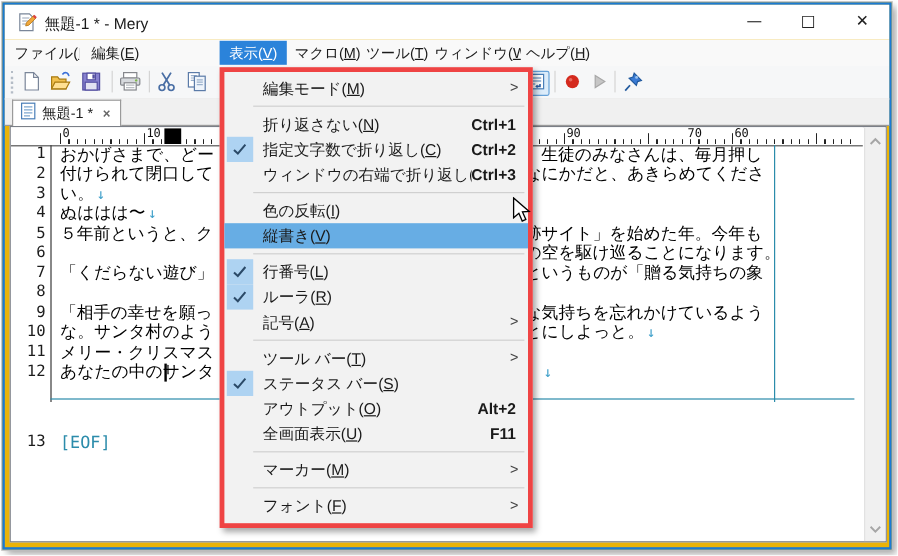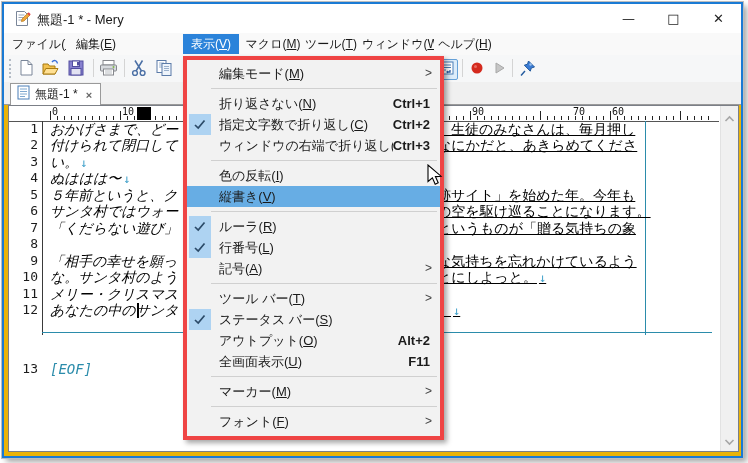--- a/index.html
+++ b/index.html
@@ -41,22 +41,22 @@
   .ruler-label{position:absolute;top:0px;font-size:10px;color:#111;font-family:"DejaVu Sans Mono",monospace;}
   .ruler-marker{position:absolute;left:128px;top:1px;width:14px;height:13px;background:#000;}
   .gutter-line{position:absolute;left:33px;top:15px;width:1px;height:214px;background:#3a3a3a;}
   .wrap-guide{position:absolute;left:636px;top:15px;width:1px;height:214px;background:var(--guide-line,#2b8cab);}
   .cur-line-underline{position:absolute;left:33px;top:226px;width:670px;height:1px;background:var(--guide-line,#2b8cab);}
   .text-caret{position:absolute;left:128px;top:197px;width:2px;height:15px;background:#000;}
   .lines{position:absolute;left:0;top:15px;width:710px;height:220px;}
   .edrow{position:absolute;left:0;width:100%;height:17px;font-family:"DejaVu Sans Mono",monospace;
          font-size:14px;line-height:16.4px;color:#000;white-space:nowrap;}
   .lnum{position:absolute;left:0;top:0;width:29px;text-align:right;color:#1c1c1c;font-size:13px;}
-  .ltext{position:absolute;left:41px;top:0;font-style:italic;}
-  .rtext{position:absolute;left:428px;top:0;text-decoration:underline;}
+  .ltext{position:absolute;left:41px;top:0;}
+  .rtext{position:absolute;left:428px;top:0;}
   .nl-mark{color:var(--newline-mark,#3d9fc9);font-size:12px;margin-left:2px;}
   .eof{color:var(--eof,#2b8cab);}
   .scrollbar{position:absolute;right:0;top:0;width:17px;height:100%;background:#f0f0f0;border-left:1px solid #e2e2e2;}
   .sb-arrow{position:absolute;left:2px;width:13px;height:13px;}
   
   .dropdown{position:absolute;left:179px;top:52px;width:253px;background:#f2f2f2;border:4px solid #ef4444;
             box-shadow:3px 3px 5px rgba(0,0,0,.35);padding:3px 0 4px 0;z-index:50;}
   .menu-item{position:relative;height:21px;display:flex;align-items:center;font-size:13px;color:#1a1a1a;}
   .menu-item.hl{background:var(--menu-highlight,#67ade4);}
   .mi-check{position:absolute;left:2px;top:0px;width:22px;height:21px;background:var(--check-bg,#aed3f2);
@@ -234,21 +234,20 @@
             <span class="lnum">4</span>
             <span class="ltext">ぬははは〜<span class="nl-mark">↓</span></span>
           </div>
           <div class="edrow" style="top: 65.8px;">
             <span class="lnum">5</span>
             <span class="ltext">５年前というと、ク</span>
             <span class="rtext">跡サイト」を始めた年。今年も</span>
           </div>
           <div class="edrow" style="top: 82.25px;">
             <span class="lnum">6</span>
-            <span class="ltext">サンタ村ではウォー</span>
             <span class="rtext">の空を駆け巡ることになります。</span>
           </div>
           <div class="edrow" style="top: 98.7px;">
             <span class="lnum">7</span>
             <span class="ltext">「くだらない遊び」</span>
             <span class="rtext">というものが「贈る気持ちの象</span>
           </div>
           <div class="edrow" style="top: 115.15px;">
             <span class="lnum">8</span>
           </div>
@@ -321,29 +320,29 @@
         <div class="menu-item hl">
           <span class="mi-label">縦書き(<u>V</u>)</span>
         </div>
         <div class="menu-sep"></div>
         <div class="menu-item">
           <span class="mi-check">
             <svg width="12" height="11">
               <polyline points="1,6 4.2,9 10.5,1.5" fill="none" stroke="#2b4a68" stroke-width="1.7"></polyline>
             </svg>
           </span>
-          <span class="mi-label">ルーラ(<u>R</u>)</span>
+          <span class="mi-label">行番号(<u>L</u>)</span>
         </div>
         <div class="menu-item">
           <span class="mi-check">
             <svg width="12" height="11">
               <polyline points="1,6 4.2,9 10.5,1.5" fill="none" stroke="#2b4a68" stroke-width="1.7"></polyline>
             </svg>
           </span>
-          <span class="mi-label">行番号(<u>L</u>)</span>
+          <span class="mi-label">ルーラ(<u>R</u>)</span>
         </div>
         <div class="menu-item">
           <span class="mi-label">記号(<u>A</u>)</span>
           <span class="mi-arrow">&gt;</span>
         </div>
         <div class="menu-sep"></div>
         <div class="menu-item">
           <span class="mi-label">ツール バー(<u>T</u>)</span>
           <span class="mi-arrow">&gt;</span>
         </div>

